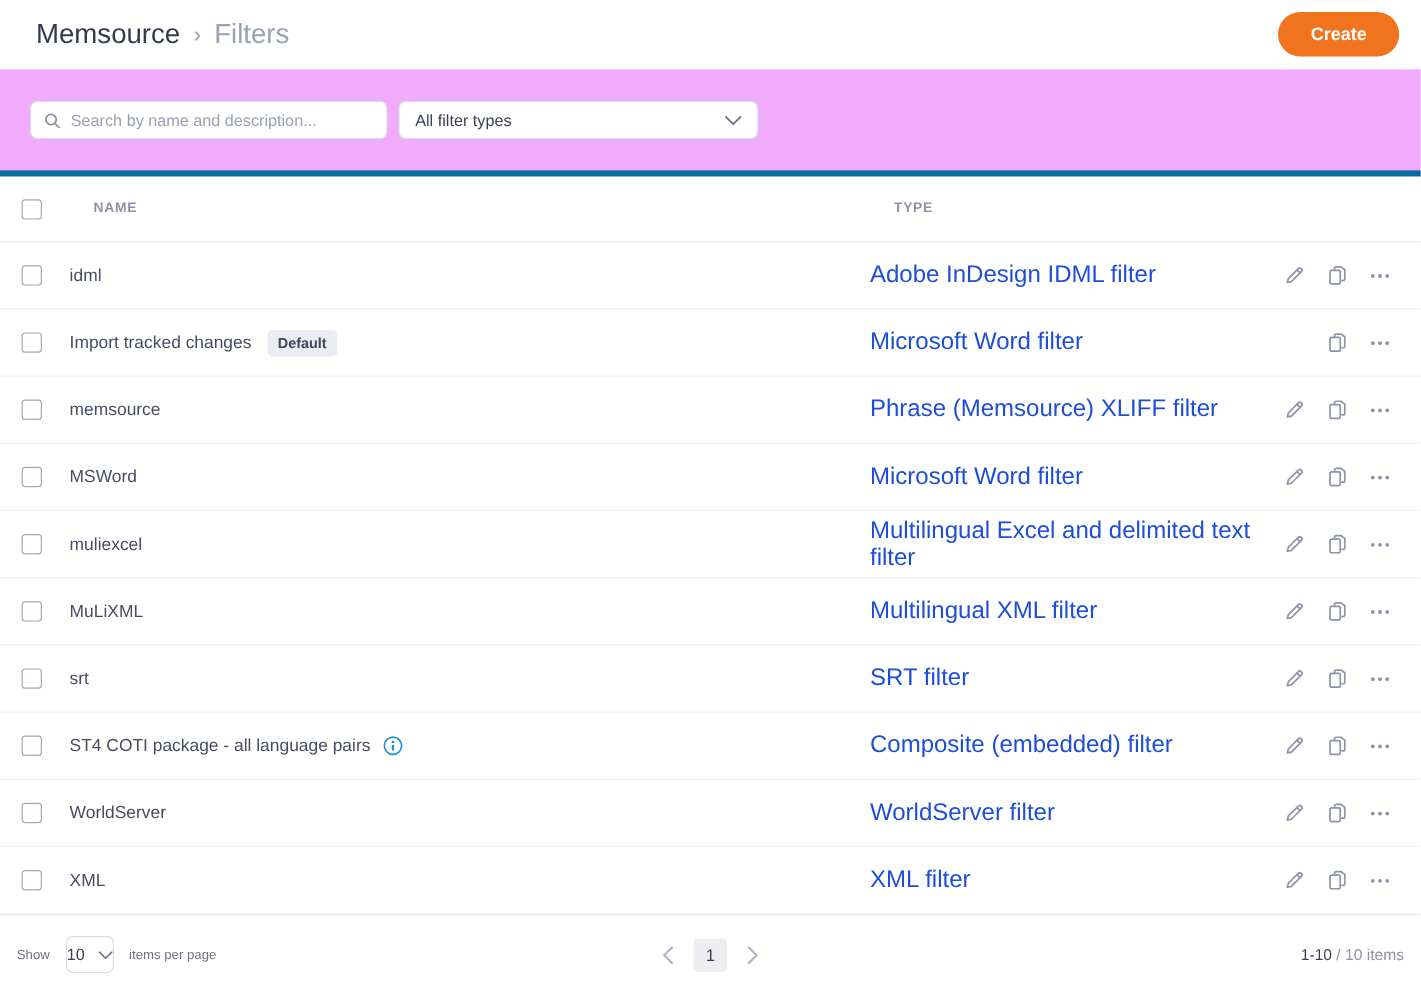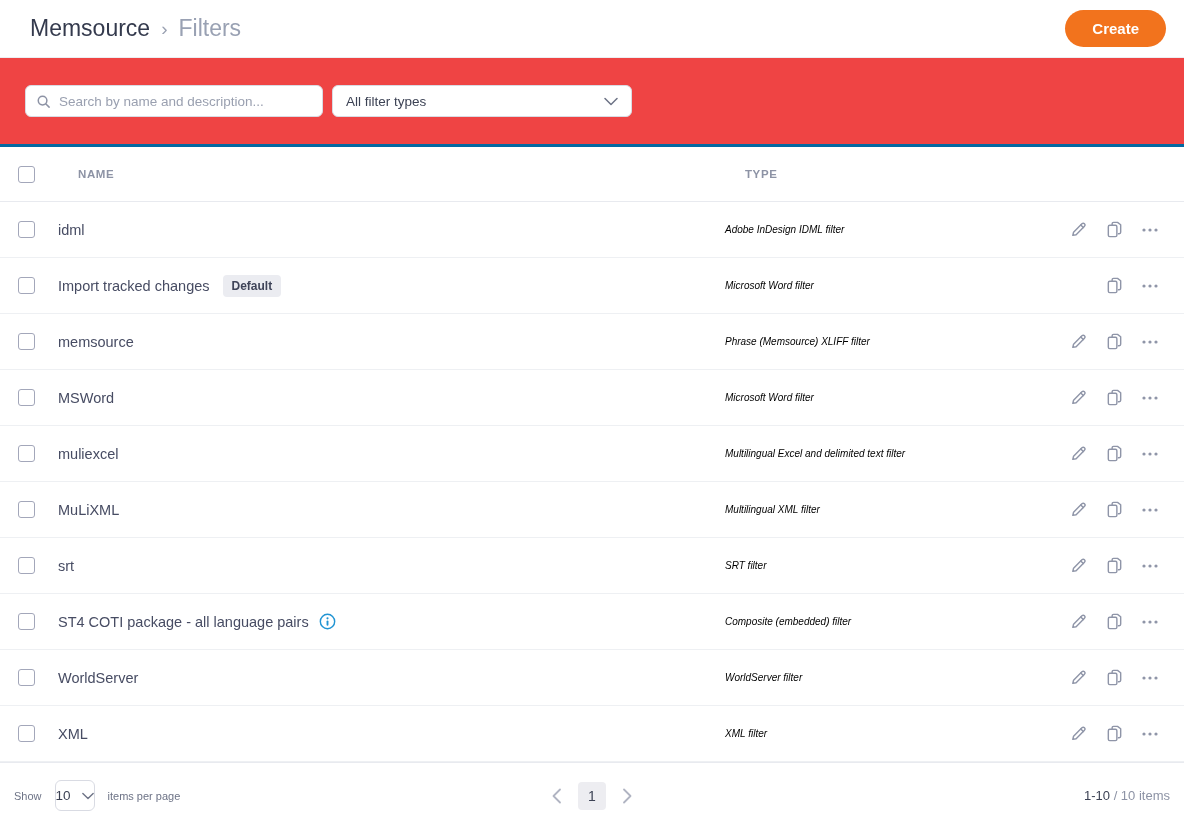--- a/index.html
+++ b/index.html
@@ -10,40 +10,40 @@
   .topbar { height:58px; display:flex; align-items:center; justify-content:space-between;
     padding:0 18px 0 30px; border-bottom:1px solid #eceef2; background:#fff; }
   .crumb { display:flex; align-items:baseline; font-size:23px; }
   .crumb .parent { color:#343a4d; font-weight:500; }
   .crumb .sep { color:#9aa1b2; font-size:19px; padding:0 11px; position:relative; top:-1px; }
   .crumb .current { color:#99a1b3; font-weight:400; }
   .btn-create { background:#f2731d; color:#fff; border:none; border-radius:20px;
     font-family:inherit; font-size:15px; font-weight:700; padding:10px 27px; cursor:pointer; }
 
   
-  .filterbar { height:89px; background:#ef4444; border-bottom:3px solid #0369a1;
+  .filterbar { height:89px; background:#f0abfc; border-bottom:5px solid #0369a1;
     display:flex; align-items:center; padding-left:25px; gap:9px; }
   .searchbox { width:298px; height:32px; background:#fff; border:1px solid #d9dbe3;
     border-radius:6px; display:flex; align-items:center; padding:0 10px; gap:8px; }
   .searchbox input { border:none; outline:none; flex:1; font-family:inherit; font-size:13.5px;
     color:#3c4254; background:transparent; }
   .searchbox input::placeholder { color:#9aa0b0; }
   .selectbox { width:300px; height:32px; background:#fff; border:1px solid #d9dbe3;
     border-radius:6px; display:flex; align-items:center; justify-content:space-between;
     padding:0 13px; font-size:13.5px; color:#3c4254; cursor:pointer; }
 
   
   .thead, .row { display:grid; grid-template-columns:58px 1fr 335px 124px; align-items:center; }
   .thead { height:55px; border-bottom:1px solid #e8eaef; }
   .th { color:#8d93a5; font-size:11.5px; font-weight:700; letter-spacing:.6px;padding-left:20px; }
   .cb { width:17px; height:17px; border:1.5px solid #a3a7ba; border-radius:3px;
     background:#fff; margin-left:18px; cursor:pointer; }
   .row { height:56px; border-bottom:1px solid #eef0f3; }
   .name-cell { display:flex; align-items:center; font-size:14.5px; color:#474c63; }
-  .type-cell { font-size:10px; color:#000000;font-style:italic; }
+  .type-cell { font-size:20px; color:#1d4ed8; }
   .badge { background:#ebecf1; color:#3f4459; font-size:12px; font-weight:700;
     border-radius:4px; padding:4px 9px; margin-left:13px; }
   .info-btn { margin-left:10px; display:inline-flex; cursor:pointer; }
   .actions { display:flex; justify-content:flex-end; align-items:center; padding-right:16px; }
   .icon-btn { width:38px; height:36px; display:flex; align-items:center; justify-content:center;
     background:none; border:none; cursor:pointer; color:#8f95a8; }
   .icon-btn.ghost { visibility:hidden; }
 
   
   .footer { height:66px; border-top:1px solid #e8eaef; display:flex; align-items:center;

